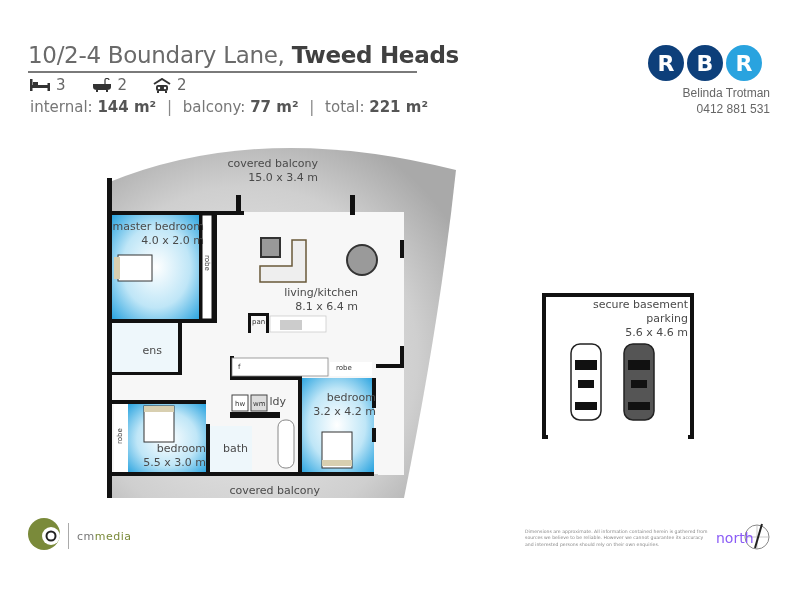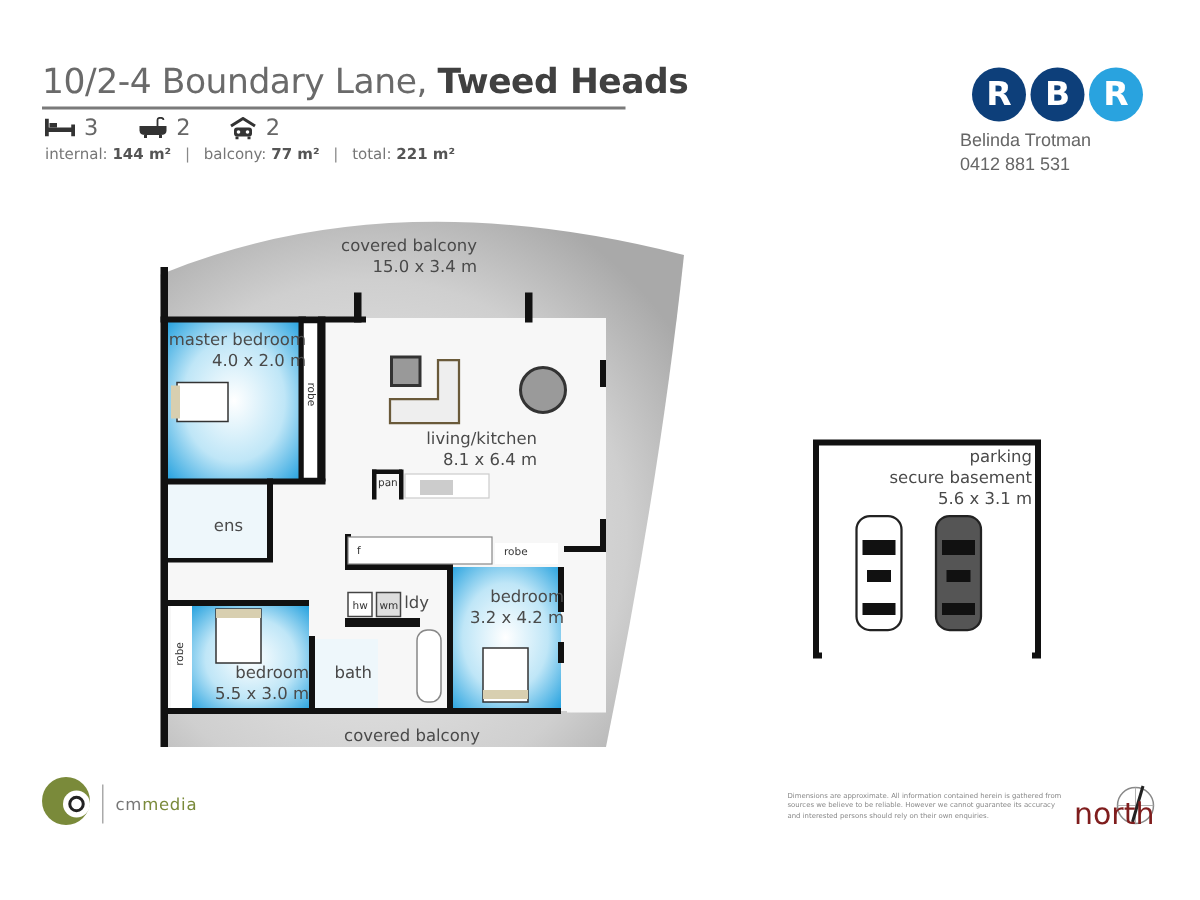--- a/index.html
+++ b/index.html
@@ -5,40 +5,40 @@
   html, body { margin: 0; padding: 0; }
   body { width: 800px; height: 600px; background: #ffffff; position: relative; overflow: hidden; font-family: "DejaVu Sans", sans-serif; color: #555; }
   .abs { position: absolute; }
 
   
   .title { left: 28px; top: 42px; font-size: 23px; color: #6a6a6a; letter-spacing: -0.3px; font-family: "DejaVu Sans", sans-serif; font-weight: normal; white-space: nowrap; }
   .title b { color: #404040; font-weight: bold; }
   .title-rule { left: 28px; top: 71px; width: 389px; height: 2px; background: #7a7a7a; }
   .features { left: 30px; top: 76px; display: flex; gap: 26px; font-size: 15px; color: #666; }
   .feat { display: flex; align-items: center; gap: 6px; }
-  .areas { left: 30px; top: 98px; font-size: 10px; color: #777; white-space: nowrap; }
+  .areas { left: 30px; top: 98px; font-size: 15px; color: #777; white-space: nowrap; }
   .areas b { color: #555; }
   .areas .sep { margin: 0 6px; color: #888; }
 
   
   .logo { left: 648px; top: 45px; display: flex; gap: 3px; }
   .circ { width: 36px; height: 36px; border-radius: 50%; color: #fff; font-weight: bold; font-size: 22px; display: flex; align-items: center; justify-content: center; font-family: "DejaVu Sans", sans-serif; }
-  .agent { left: 640px; top: 85px; width: 130px; text-align: left; font-size: 12px; color: #666; line-height: 16px; font-family: "Liberation Sans", sans-serif; }
+  .agent { left: 640px; top: 85px; width: 130px; text-align: right; font-size: 12px; color: #666; line-height: 16px; font-family: "Liberation Sans", sans-serif; }
 
   
   .lbl { color: #4a4a4a; font-size: 11px; text-align: right; line-height: 14px; white-space: nowrap; font-family: "DejaVu Sans", sans-serif; }
   .small { font-size: 7px; color: #333; }
 
   
   .cm { left: 28px; top: 518px; display: flex; align-items: center; }
   .cm-text { font-size: 11px; color: #777; margin-left: 8px; letter-spacing: 0.5px; }
   .cm-text span { color: #7a8a3a; }
   .cm-bar { width: 1px; height: 26px; background: #aaa; margin-left: 6px; }
   .disc { left: 525px; top: 529px; width: 185px; font-size: 4.6px; line-height: 6.3px; color: #888; }
-  .north { left: 716px; top: 530px; font-size: 20px; color: #7f1d1d; }
+  .north { left: 716px; top: 530px; font-size: 14px; color: #8b5cf6; }
 </style>
 </head>
 <body>
 
 <div class="abs title"><span>10/2-4 Boundary Lane, </span><b>Tweed Heads</b></div>
 <div class="abs title-rule"></div>
 
 <div class="abs features">
   <div class="feat">
     <svg width="20" height="12" viewBox="0 0 20 12">
@@ -222,23 +222,23 @@
 
 <div class="abs small" style="left:200px;top:258px;transform:rotate(90deg);width:14px;text-align:center">robe</div>
 <div class="abs small" style="left:336px;top:364px">robe</div>
 <div class="abs small" style="left:112px;top:432px;transform:rotate(-90deg)">robe</div>
 <div class="abs small" style="left:252px;top:318px">pan</div>
 <div class="abs small" style="left:238px;top:363px">f</div>
 <div class="abs small" style="left:235px;top:400px">hw</div>
 <div class="abs small" style="left:253px;top:400px">wm</div>
 
 <div class="abs lbl" style="left:548px;top:298px;width:140px">
+  <div>secure basement</div>
   <div>parking</div>
-  <div>secure basement</div>
-  <div>5.6 x 3.1 m</div>
+  <div>5.6 x 4.6 m</div>
 </div>
 
 <div class="abs cm" style="left:62px;top:523px">
   <div class="cm-bar"></div>
   <div class="cm-text"><span style="color:#777">cm</span><span>media</span></div>
 </div>
 <div class="abs disc">Dimensions are approximate. All information contained herein is gathered from sources we believe to be reliable. However we cannot guarantee its accuracy and interested persons should rely on their own enquiries.</div>
 <div class="abs north">north</div>
 
 </body></html>

